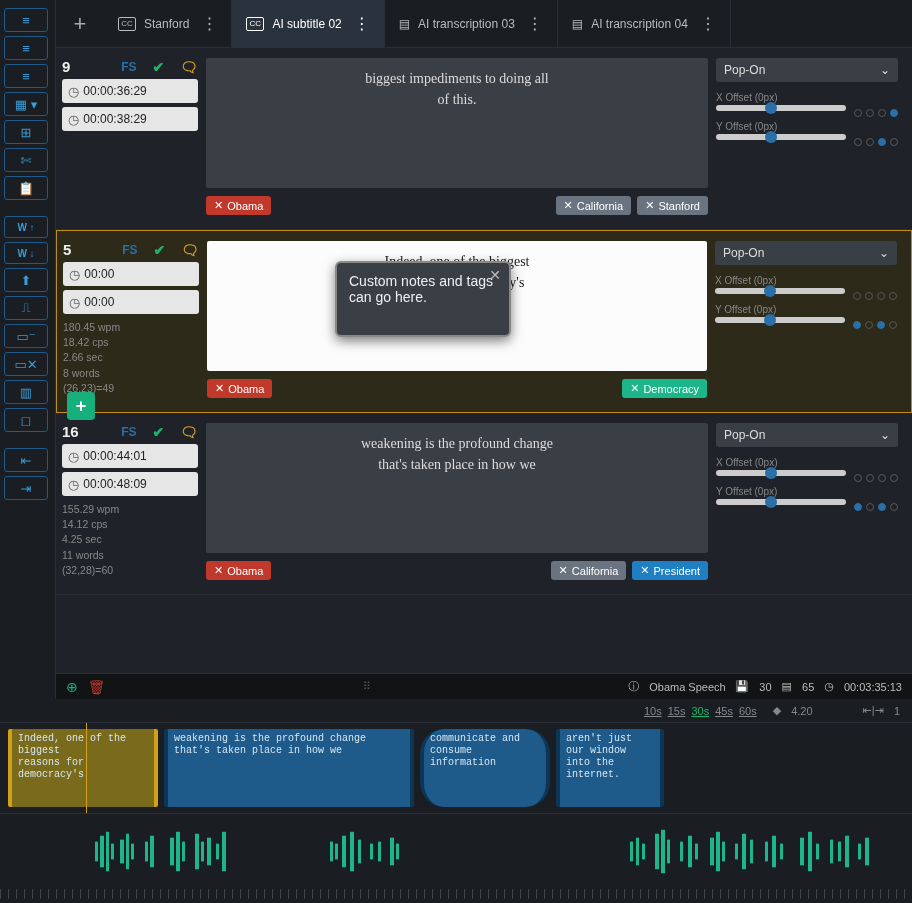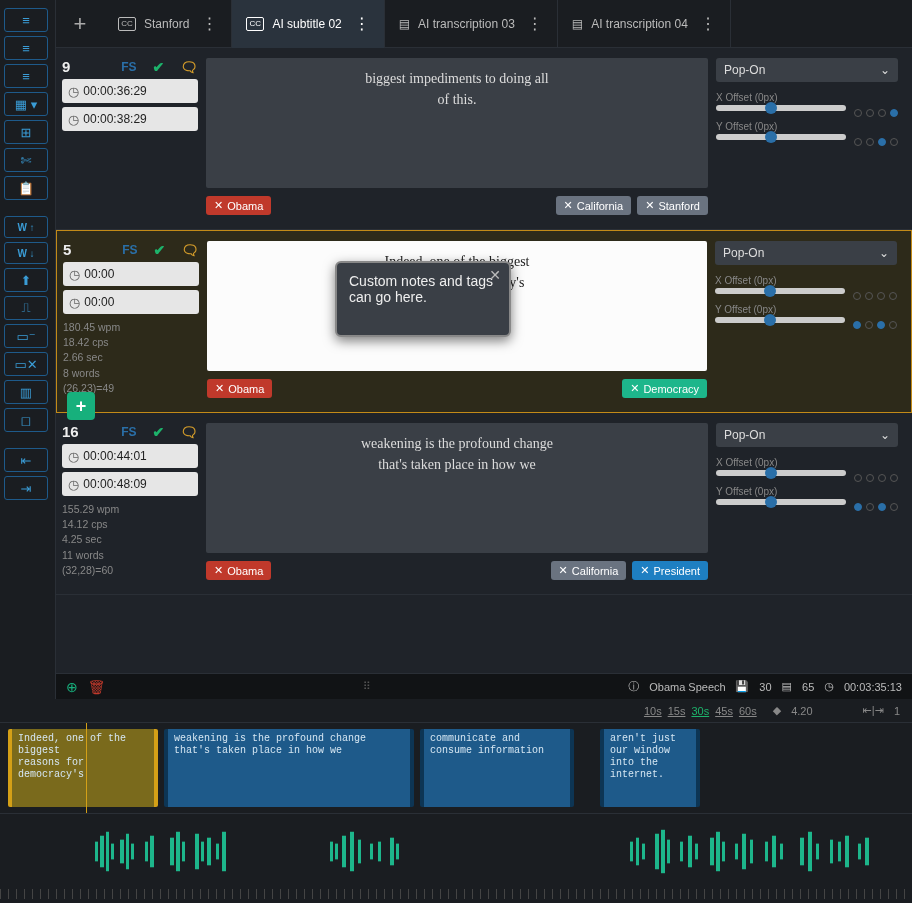--- a/index.html
+++ b/index.html
@@ -470,22 +470,22 @@
     <span>◆</span>
     <span>4.20</span>
     <span style="width:30px;"></span>
     <span>⇤|⇥</span>
     <span>1</span>
   </div>
   <div class="tl-track" id="tl-track">
     <div class="playhead"></div>
   <div class="clip sel" style="width: 150px;">Indeed, one of the biggest<br>reasons for democracy's</div>
       <div class="clip" style="width: 250px;">weakening is the profound change<br>that's taken place in how we</div>
-      <div class="clip" style="width: 154px;">communicate and<br>consume information</div>
-      <div class="clip" style="width: 100px; margin-left: 20px;">aren't just our window into the internet.</div>
+      <div class="clip" style="width: 130px; border-radius: 24px;">communicate and<br>consume information</div>
+      <div class="clip" style="width: 108px;">aren't just our window into the internet.</div>
     </div>
   <div class="wave">
     <svg viewBox="0 0 912 76" preserveAspectRatio="none">
       <g fill="#1db68b">
         <rect x="95" y="28" width="3" height="20"></rect>
           <rect x="100" y="22" width="4" height="32"></rect>
           <rect x="106" y="18" width="3" height="40"></rect>
           <rect x="111" y="30" width="3" height="16"></rect>
         <rect x="120" y="26" width="4" height="24"></rect>
           <rect x="126" y="20" width="3" height="36"></rect>

